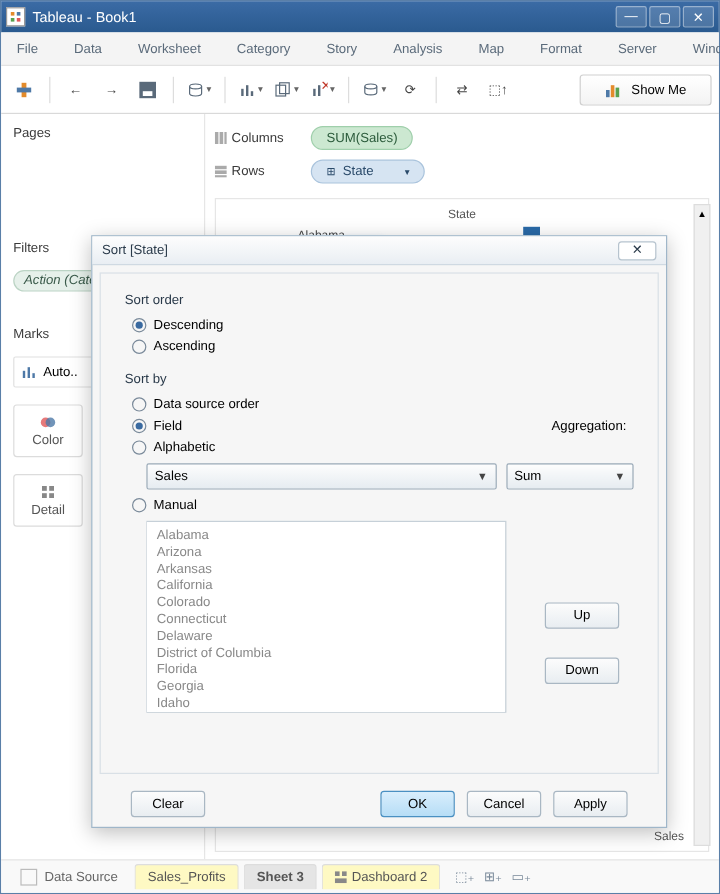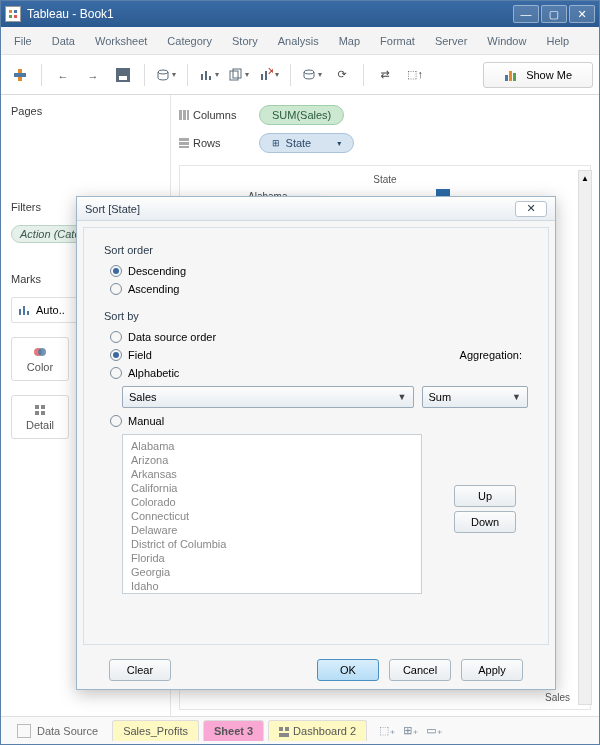--- a/index.html
+++ b/index.html
@@ -2,21 +2,21 @@
 <html><head>
 <meta charset="utf-8">
 <style>
   * { box-sizing: border-box; font-family: "Segoe UI", Tahoma, sans-serif; font-size: 11px; }
   body { margin: 0; background: #fff; width: 600px; height: 745px; overflow: hidden; position: relative; }
   .window { width: 600px; height: 745px; border: 1px solid #5a7fa8; display: flex; flex-direction: column; }
   .titlebar { background: linear-gradient(#3b6ba5,#2a5a8f); height: 26px; display:flex; align-items:center; padding:0 4px; color:#fff; }
   .titlebar .icon { width:16px;height:16px;background:#fff;border:1px solid #999; margin-right:6px; display:flex;align-items:center;justify-content:center;}
   .titlebar .title { flex:1; font-size:12px; }
   .titlebar .winbtn { width:26px;height:18px;border:1px solid rgba(255,255,255,.4);background:rgba(255,255,255,.15);margin-left:2px;display:flex;align-items:center;justify-content:center;color:#fff;border-radius:2px;}
-  .menubar { height:28px; background:#f4f4f4; display:flex; align-items:center; padding:0 6px; gap:6px; color:#5a6a7a; border-bottom:1px solid #e2e2e2;}
+  .menubar { height:28px; background:#f4f4f4; display:flex; align-items:center; padding:0 6px; gap:16px; color:#5a6a7a; border-bottom:1px solid #e2e2e2;}
   .menubar span { padding:4px 7px; }
   .toolbar { height:40px; background:#fff; border-bottom:1px solid #d9d9d9; display:flex; align-items:center; padding:0 6px; gap:4px; }
   .tbtn { width:26px;height:26px; border:1px solid transparent; display:flex;align-items:center;justify-content:center; color:#444; border-radius:3px;}
   .tbtn.drop::after { content:"▾"; font-size:8px; margin-left:2px; color:#666;}
   .tsep { width:1px;height:22px;background:#ddd;margin:0 4px;}
   .showme { margin-left:auto; border:1px solid #cfcfcf; padding:5px 20px; border-radius:3px; background:linear-gradient(#fff,#f3f3f3); display:flex;align-items:center;gap:8px; font-weight:400;}
   .content { flex:1; display:flex; background:#fff; position:relative;}
   .leftcol { width:170px; border-right:1px solid #e6e6e6; padding:6px 10px; display:flex; flex-direction:column; gap:8px;}
   .panel-title { color:#3a3a3a; font-weight:500; padding:4px 0; }
   .pages {height:60px;}
@@ -28,40 +28,40 @@
   .shelf-label { width:70px; color:#3a3a3a; display:flex;align-items:center;gap:4px;}
   .shelf-pill { border-radius:12px; padding:3px 12px; display:flex;align-items:center;gap:6px;}
   .pill-green { background:#cce8d1; border:1px solid #9fcfab; color:#2a5a3a;}
   .pill-blue { background:#d6e4f2; border:1px solid #a9c3dc; color:#2a4a6a;}
   .viz { margin-top:8px; border:1px solid #e6e6e6; flex:1; position:relative; padding:8px; background:#fff;}
   .viz-header { text-align:center; color:#555; font-size:10px;}
   .bar { width:14px;height:14px;background:#2a6aa8; margin:0 auto;}
   .viz-footer {font-size:10px;}
   .sheettabs { height:28px; border-top:1px solid #e0e0e0; display:flex; align-items:center; padding:0 6px; gap:4px; background:#f9f9f9;}
   .tab { padding:4px 10px; border:1px solid #ddd; border-bottom:none; background:#fef9c3; border-radius:3px 3px 0 0; color:#555;}
-  .tab.active { background:#f9a8d4; font-weight:600; }
+  .tab.active { background:#e5e5e5; font-weight:600; }
   .dstab { display:flex;align-items:center;gap:6px; padding:4px 10px; color:#666;}
   .tabicon{width:14px;height:14px;border:1px solid #bbb;}
   .footicons{display:flex;gap:8px;margin-left:8px;color:#7a8a9a;}
   
   .modal { position:absolute; left:76px; top:196px; width:480px; height:494px; background:#f6f6f6; border:1px solid #9fb6c9; box-shadow:0 4px 16px rgba(0,0,0,.25); display:flex;flex-direction:column;}
   .modal-title { height:24px; background:linear-gradient(#fdfdfd,#e9eef3); display:flex;align-items:center;padding:0 8px; color:#2a3a4a; border-bottom:1px solid #cfd9e2;}
   .modal-title .closebox{margin-left:auto;width:32px;height:16px;border:1px solid #b6c3ce;border-radius:3px;display:flex;align-items:center;justify-content:center;background:#fff;}
   .modal-body { flex:1; padding:12px 20px 8px 20px; border:1px solid #d9e0e6; margin:6px; background:#f6f6f6; overflow:hidden;}
   .group-label{color:#2a3a4a; margin:4px 0 6px 0;}
   .radio-row{display:flex;align-items:center;gap:6px; padding:3px 6px;}
   .radio{width:12px;height:12px;border:1px solid #7a8a9a;border-radius:50%;display:inline-flex;align-items:center;justify-content:center;}
   .radio.checked::after{content:"";width:6px;height:6px;background:#3a6aa0;border-radius:50%;}
   .row2 {display:flex;gap:8px;align-items:center;margin:4px 0 4px 18px;}
   .select{flex:1;height:22px;border:1px solid #9aaab8;background:linear-gradient(#fdfdfd,#e6ecf1);border-radius:2px;display:flex;align-items:center;padding:0 6px;justify-content:space-between;}
   .select span.caret{font-size:9px;color:#444;}
   .agg-label{min-width:66px;text-align:right;}
   .listbox{margin:4px 0 0 18px;height:160px;border:1px solid #c6d0d8;background:#fff;overflow-y:auto;padding:4px 8px;color:#888;}
   .listbox div{padding:1px 0;}
-  .updown{position:absolute; right:32px; top:257px; display:flex;flex-direction:column;gap:4px;}
+  .updown{position:absolute; right:32px; top:274px; display:flex;flex-direction:column;gap:24px;}
   .btn{height:22px;border:1px solid #a9b7c3;background:linear-gradient(#fcfcfc,#e8edf1);border-radius:3px;display:flex;align-items:center;justify-content:center;padding:0 12px;min-width:62px;}
   .modal-footer{display:flex;gap:10px;padding:8px 32px;}
   .modal-footer .spacer{flex:1;}
   .btn.primary{border:1px solid #4a90c2;background:linear-gradient(#d9eefc,#b6ddf6);}
   .blur{position:absolute;left:250px;top:200px;width:70px;height:14px;background:#86b9e4;filter:blur(3px);border-radius:3px;}
   svg{display:block;}
 </style>
 </head>
 <body>
 

